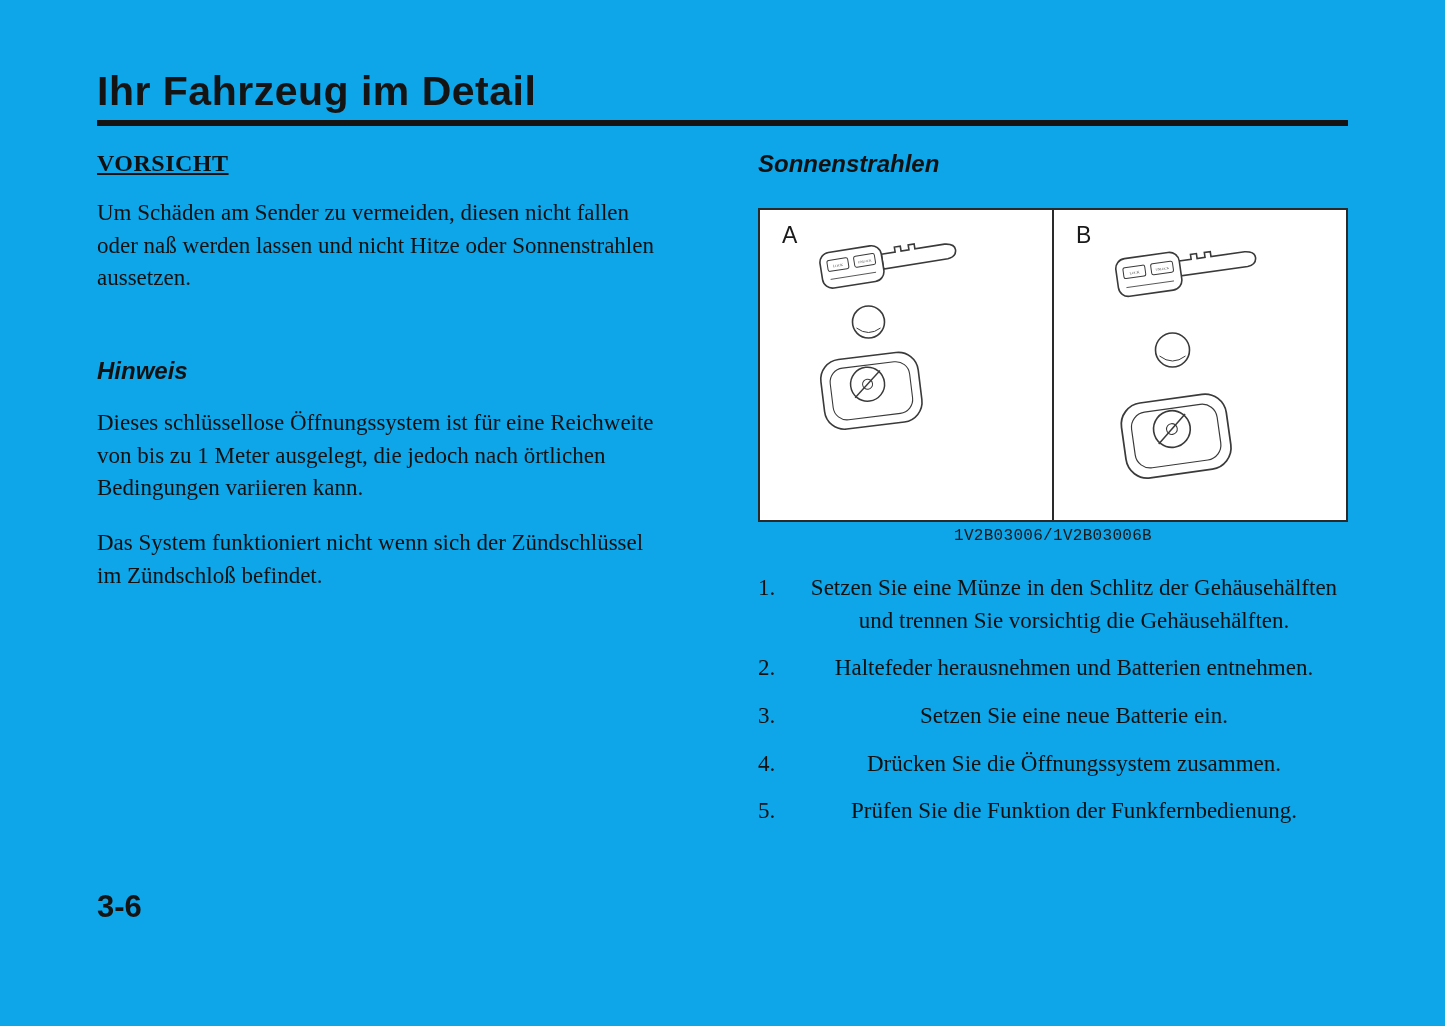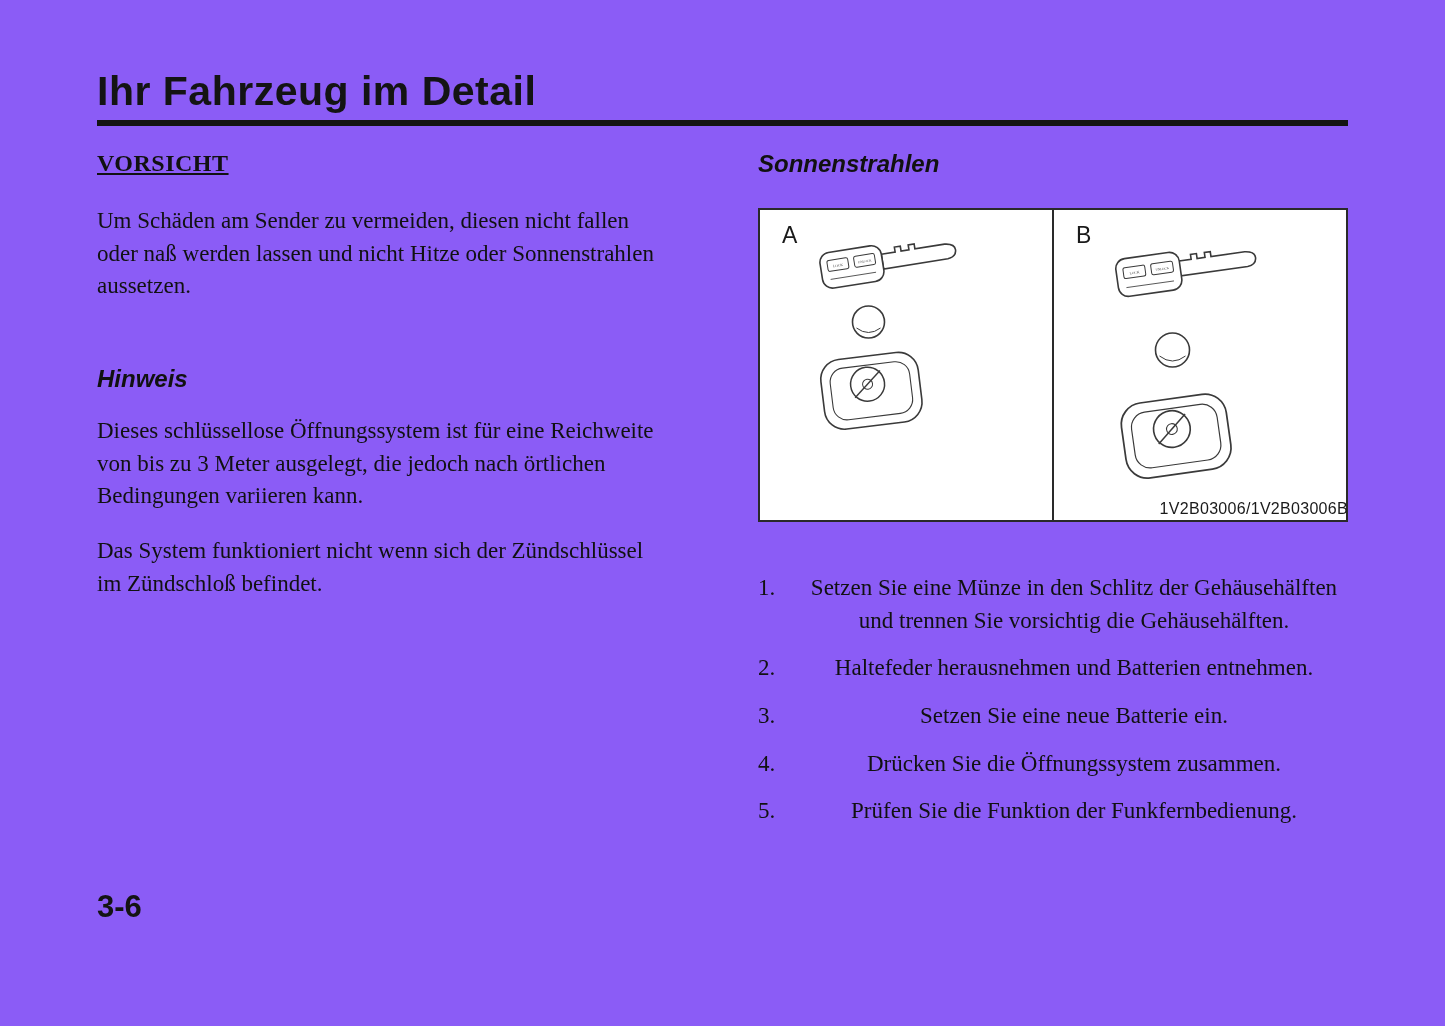--- a/index.html
+++ b/index.html
@@ -1,39 +1,39 @@
 <!DOCTYPE html>
 <html lang="de"><head>
 <meta charset="utf-8">
 <title>Ihr Fahrzeug im Detail</title>
 <style>
   html,body{margin:0;padding:0;background:#ffffff;}
   .page{
     position:relative;
     width:1445px;height:1026px;
-    background:#8b5cf6;
+    background:#0ea5e9;
     color:#111111;
     font-family:"Liberation Serif", serif;
     overflow:hidden;
   }
   .page-title{
     position:absolute;left:97px;top:68px;
     font-family:"Liberation Sans", sans-serif;
     font-weight:bold;font-size:41px;letter-spacing:0.5px;
     color:#141414;
   }
   .title-rule{
     position:absolute;left:97px;top:120px;
     width:1251px;height:6px;background:#141414;
   }
 
   
   .left-col{position:absolute;left:97px;top:150px;width:566px;}
   .caution-heading{
-    margin:0 0 28px 0;
+    margin:0 0 20px 0;
     font-size:24px;font-weight:bold;
     text-decoration:underline;
     letter-spacing:0.5px;
   }
   .body-text{
     margin:0 0 0 0;
     font-size:23px;line-height:1.42;
   }
   .note-heading{
     margin:62px 0 22px 0;
@@ -60,23 +60,23 @@
   }
   .panel{position:relative;flex:1;}
   .panel-a{border-right:2px solid #2a2a2a;}
   .panel-label{
     position:absolute;left:22px;top:12px;
     font-family:"Liberation Sans", sans-serif;
     font-size:23px;color:#1a1a1a;
   }
   .panel svg{position:absolute;left:0;top:0;width:100%;height:100%;}
   .figure-caption{
-    position:absolute;left:758px;top:500px;width:590px;
-    text-align:right;
-    font-family:Liberation Sans, sans-serif;
+    position:absolute;left:758px;top:527px;width:590px;
+    text-align:center;
+    font-family:Liberation Mono, monospace;
     font-size:16px;letter-spacing:0.3px;color:#1a1a1a;
   }
 
   .steps{position:absolute;left:758px;top:572px;width:596px;}
   .step{display:flex;margin-bottom:15px;font-size:23px;line-height:1.42;}
   .step-num{width:36px;flex-shrink:0;}
   .step-text{flex:1;text-align:center;}
 
   .page-number{
     position:absolute;left:97px;top:889px;
@@ -89,21 +89,21 @@
 
 <div class="page">
 
   <div class="page-title">Ihr Fahrzeug im Detail</div>
   <div class="title-rule"></div>
 
   <div class="left-col">
     <h2 class="caution-heading">VORSICHT</h2>
     <p class="body-text">Um Schäden am Sender zu vermeiden, diesen nicht fallen oder naß werden lassen und nicht Hitze oder Sonnenstrahlen aussetzen.</p>
     <h3 class="note-heading">Hinweis</h3>
-    <p class="note-para">Dieses schlüssellose Öffnungssystem ist für eine Reichweite von bis zu 3 Meter ausgelegt, die jedoch nach örtlichen Bedingungen variieren kann.</p>
+    <p class="note-para">Dieses schlüssellose Öffnungssystem ist für eine Reichweite von bis zu 1 Meter ausgelegt, die jedoch nach örtlichen Bedingungen variieren kann.</p>
     <p class="note-para">Das System funktioniert nicht wenn sich der Zündschlüssel im Zündschloß befindet.</p>
   </div>
 
   <div class="section-heading">Sonnenstrahlen</div>
 
   <div class="figure-box">
 
     <div class="panel panel-a">
       <svg viewBox="0 0 291 310">
         <g transform="translate(58,44) rotate(-9)" stroke="#3a3a3a" fill="#ffffff" stroke-width="1.6">

